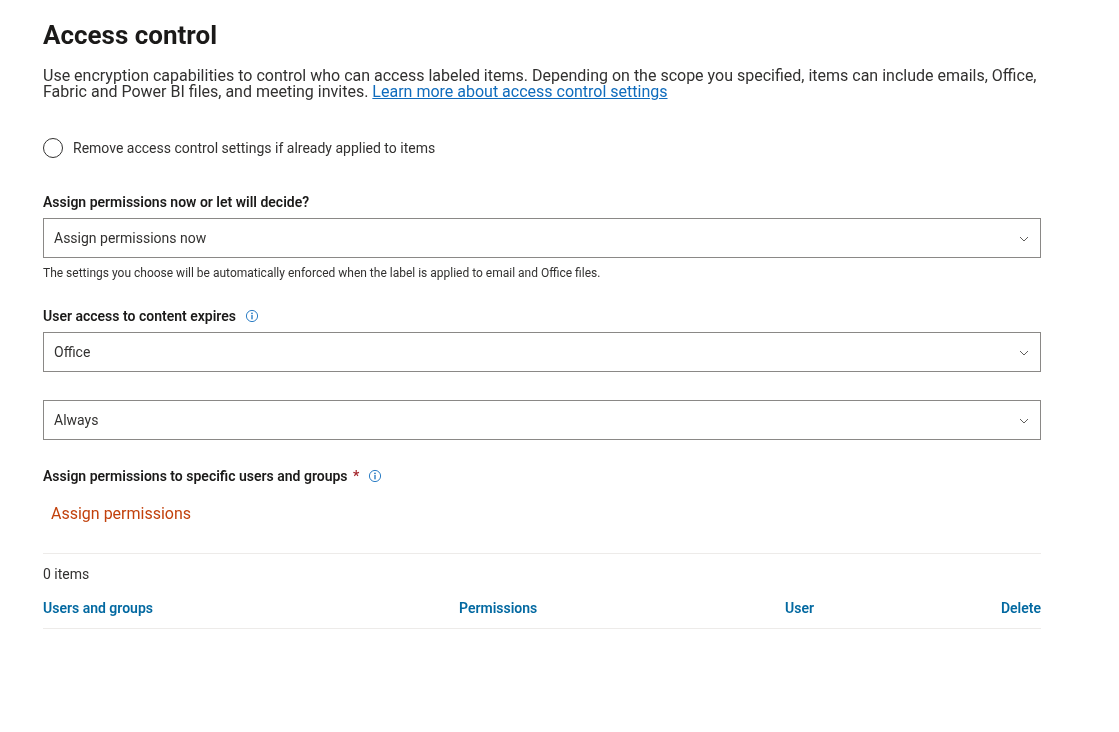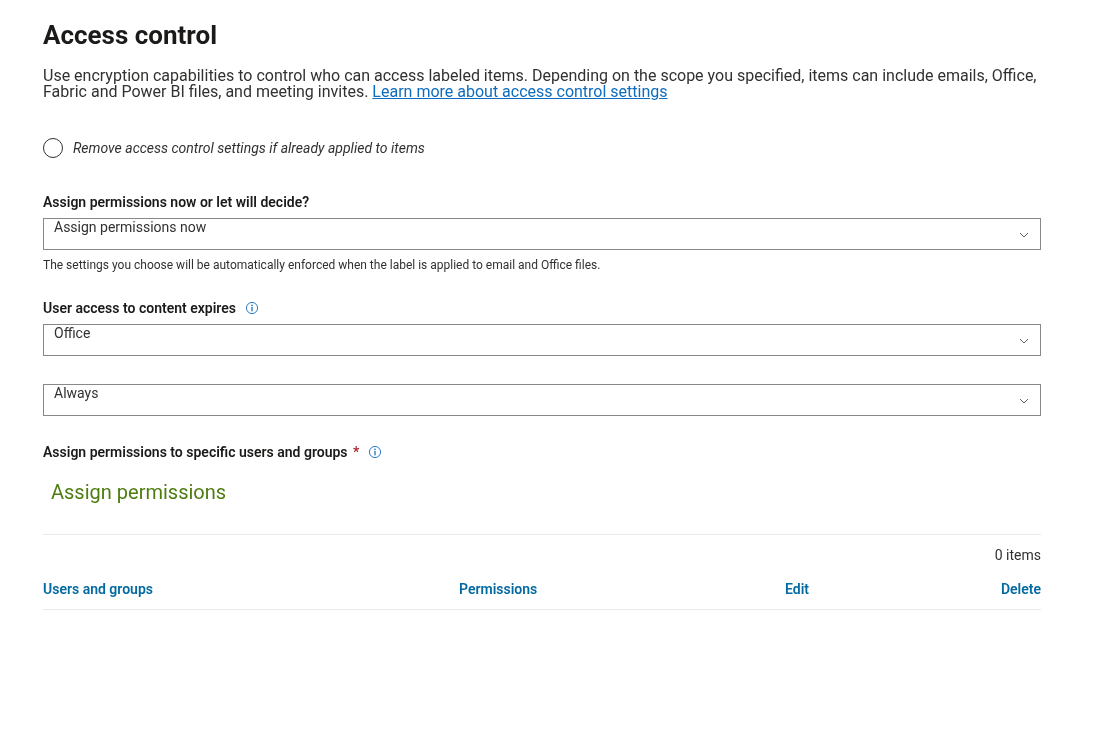--- a/index.html
+++ b/index.html
@@ -33,21 +33,20 @@
   }
   .radio-group {
     margin-bottom: 36px;
   }
   .radio-row {
     display: flex;
     align-items: center;
     gap: 10px;
     margin-bottom: 14px;
     cursor: pointer;
-    font-style: italic;
   }
   .radio-outer {
     width: 20px;
     height: 20px;
     border-radius: 50%;
     border: 1px solid #323130;
     display: flex;
     align-items: center;
     justify-content: center;
     flex-shrink: 0;
@@ -91,24 +90,25 @@
     justify-content: center;
   }
   .info-icon svg {
     width: 14px;
     height: 14px;
   }
   .select-box {
     position: relative;
     width: 100%;
     max-width: 998px;
-    height: 32px;
+    height: 40px;
     border: 1px solid #8a8886;
     background: #ffffff;
     display: flex;
+    align-items: center;
     padding: 0 32px 0 10px;
     cursor: pointer;
   }
   .select-value {
     font-size: 14px;
     color: #323130;
   }
   .chevron {
     position: absolute;
     right: 10px;
@@ -120,36 +120,36 @@
   .chevron svg {
     width: 12px;
     height: 12px;
   }
   .helper-text {
     font-size: 12px;
     color: #323130;
     margin-top: 8px;
   }
   .link-button {
-    color: #4d7c0f;
-    font-size: 20px;
+    color: #c2410c;
+    font-size: 16px;
     cursor: pointer;
     padding: 8px 8px 8px 8px;
     display: inline-block;
     margin-top: 4px;
   }
   .divider {
     border: none;
     border-top: 1px solid #edebe9;
     margin: 22px 0 0 0;
     max-width: 998px;
   }
   .items-count-row {
     max-width: 998px;
-    text-align: right;
+    text-align: left;
     font-size: 14px;
     color: #323130;
     padding: 12px 0 18px 0;
   }
   .table-header {
     display: flex;
     max-width: 998px;
     border-bottom: 1px solid #edebe9;
     padding-bottom: 12px;
   }
@@ -242,15 +242,15 @@
   <span class="link-button">Assign permissions</span>
 </div>
 
 <hr class="divider">
 
 <div class="items-count-row">0 items</div>
 
 <div class="table-header">
   <div class="th col-users">Users and groups</div>
   <div class="th col-perm">Permissions</div>
-  <div class="th col-edit">Edit</div>
+  <div class="th col-edit">User</div>
   <div class="th col-del">Delete</div>
 </div>
 
 </body></html>

